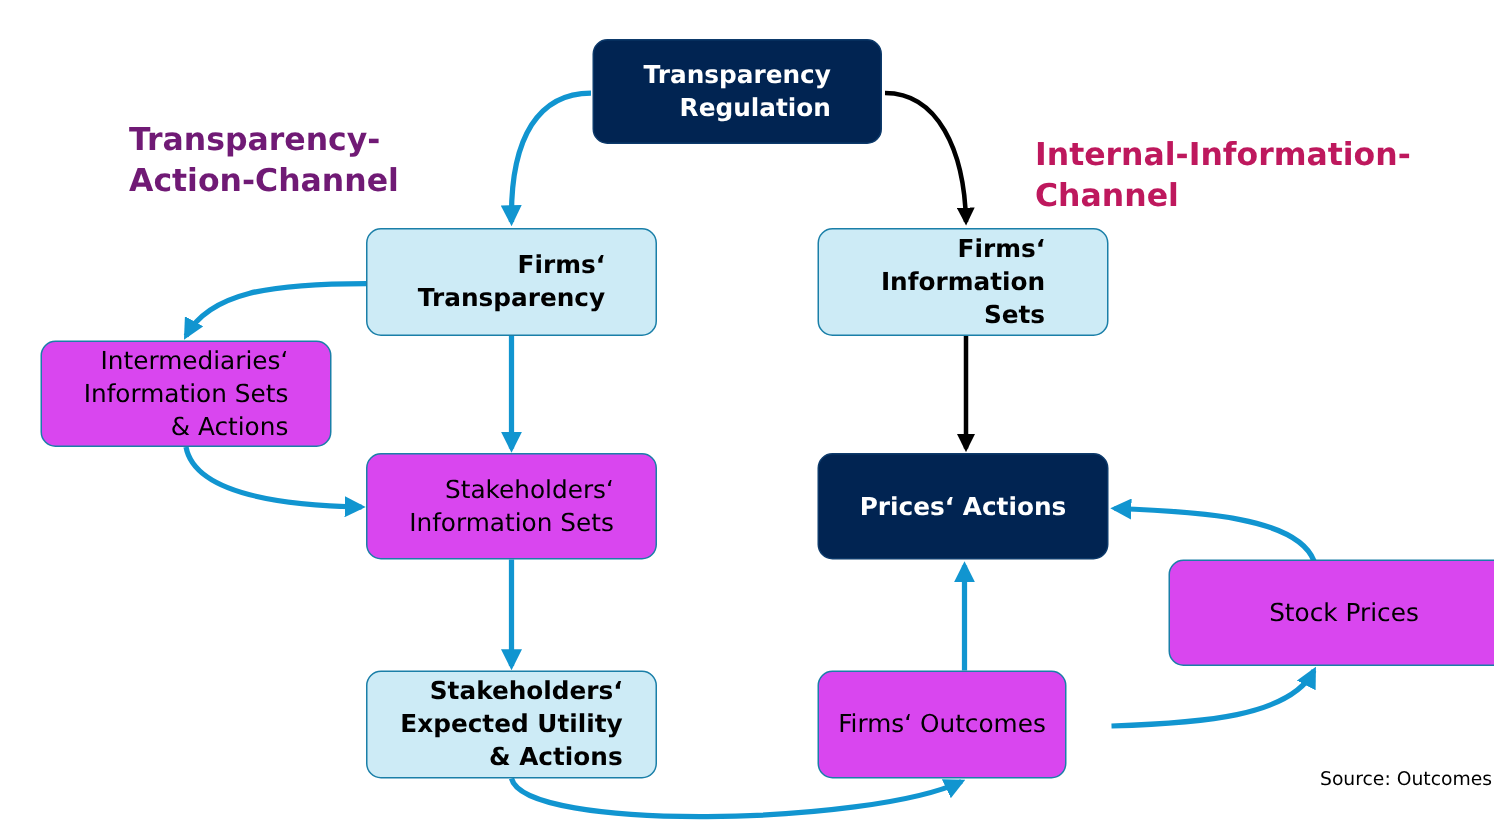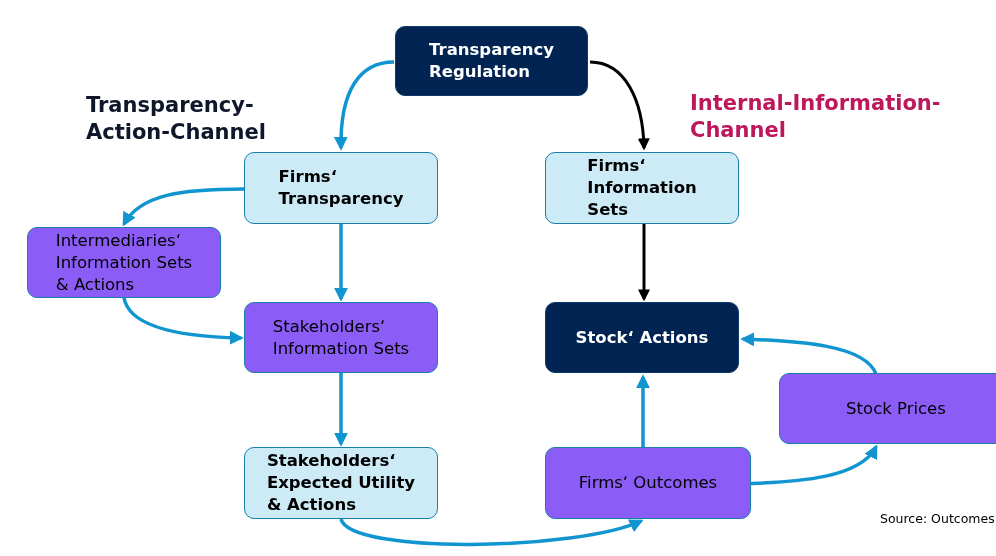--- a/index.html
+++ b/index.html
@@ -1,26 +1,26 @@
 <!DOCTYPE html>
 <html><head>
 <meta charset="utf-8">
 <style>
   html, body { margin: 0; padding: 0; background: #ffffff; }
   body { width: 996px; height: 556px; position: relative; overflow: hidden;
          font-family: "DejaVu Sans", "Liberation Sans", sans-serif; }
   .box { position: absolute; box-sizing: border-box; border-radius: 10px;
-         display: flex; align-items: center; justify-content: center; text-align: left;
+         display: flex; align-items: center; justify-content: center; text-align: right;
          border: 1.5px solid #1a7fa8; font-size: 16.5px; line-height: 22px; color: #000; }
   .box span { white-space: pre-line; }
   .dark  { background: #012452; color: #ffffff; font-weight: bold; border-color: #0d3a6b; }
   .light { background: #cdebf6; font-weight: bold; }
-  .plain { background: #8b5cf6; font-weight: normal; }
+  .plain { background: #d946ef; font-weight: normal; }
   .channel { position: absolute; font-weight: bold; font-size: 21px; line-height: 27px; white-space: pre-line; }
-  .channel-left { color: #0f172a; left: 86px; top: 92px; }
+  .channel-left { color: #701a75; left: 86px; top: 80px; }
   .channel-right { color: #be185d; left: 690px; top: 90px; }
   .source { position: absolute; left: 880px; top: 511px; font-size: 12.5px; color: #000; white-space: nowrap; }
   svg.arrows { position: absolute; left: 0; top: 0; }
 </style>
 </head>
 <body>
 
 <svg class="arrows" width="996" height="556">
   <defs>
     <marker id="ab" viewBox="0 0 10 10" refX="8" refY="5" markerWidth="4" markerHeight="4" orient="auto">
@@ -75,24 +75,24 @@
 &amp; Actions</span>
 </div>
 
 <div class="box light" style="left:545px;top:152px;width:194px;height:72px;">
   <span>Firms‘
 Information
 Sets</span>
 </div>
 
 <div class="box dark" style="left:545px;top:302px;width:194px;height:71px;">
-  <span>Stock‘ Actions</span>
+  <span>Prices‘ Actions</span>
 </div>
 
-<div class="box plain" style="left:545px;top:447px;width:206px;height:72px;">
+<div class="box plain" style="left:545px;top:447px;width:166px;height:72px;">
   <span>Firms‘ Outcomes</span>
 </div>
 
 <div class="box plain" style="left:779px;top:373px;width:234px;height:71px;">
   <span>Stock Prices</span>
 </div>
 
 <div class="source">Source: Outcomes</div>
 
 </body></html>

